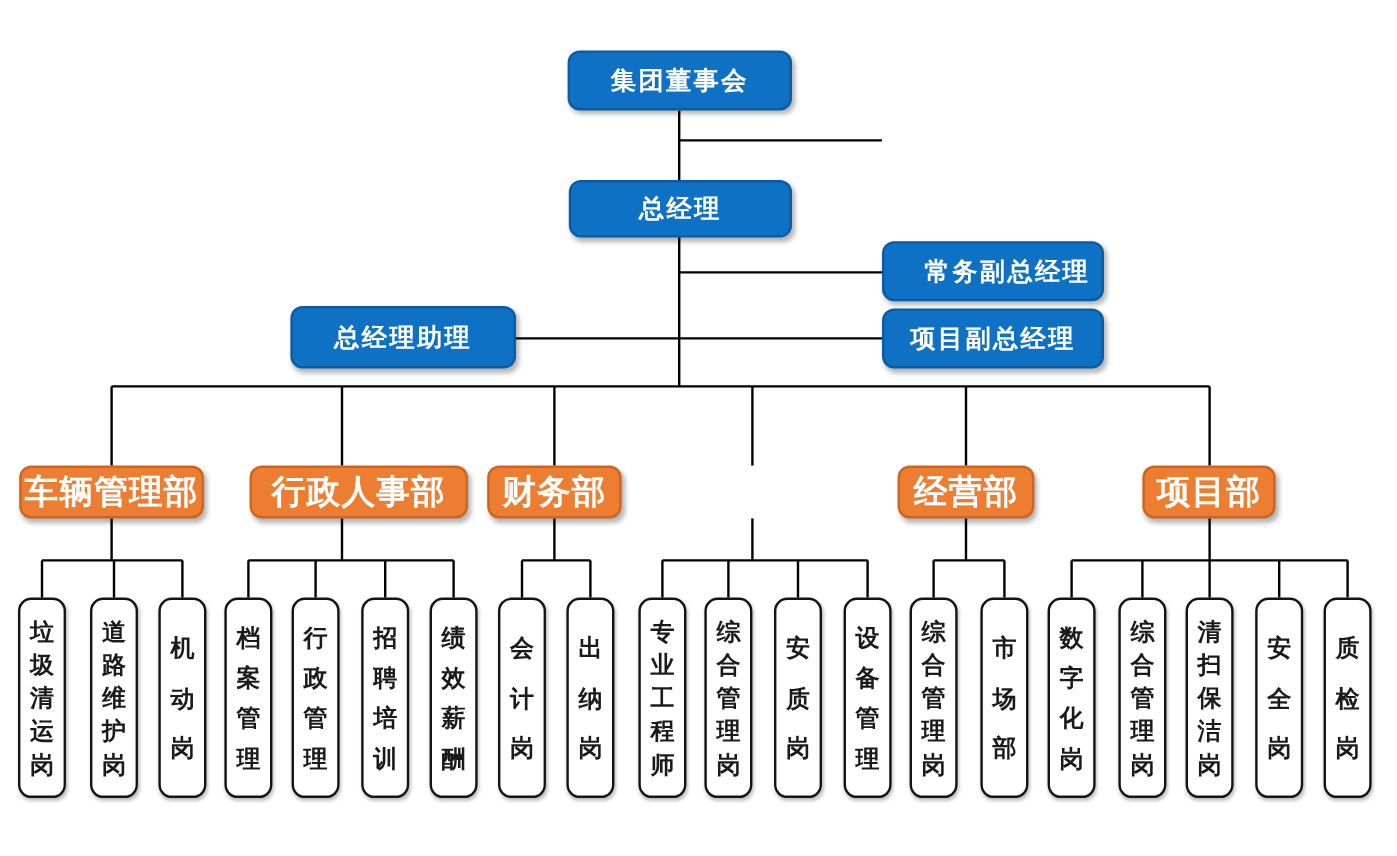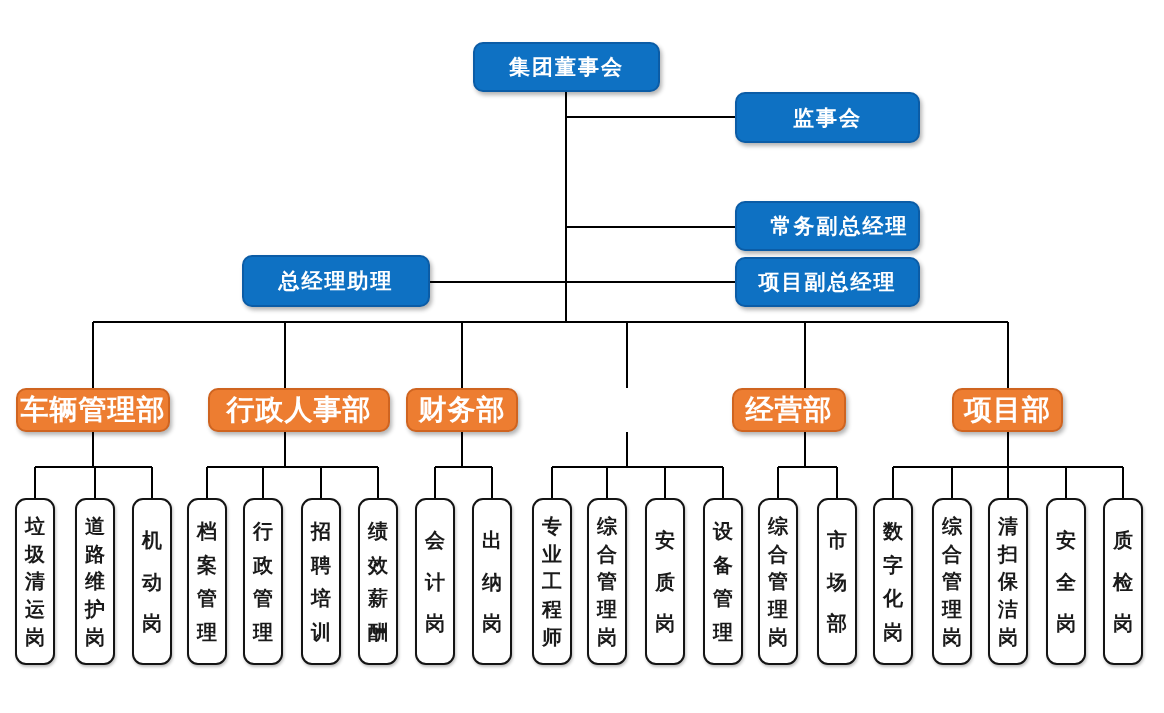--- a/index.html
+++ b/index.html
@@ -87,29 +87,29 @@
       <line x1="837" y1="467" x2="837" y2="498"></line>
       <line x1="893" y1="467" x2="893" y2="498"></line>
       <line x1="952" y1="467" x2="952" y2="498"></line>
       <line x1="1008" y1="467" x2="1008" y2="498"></line>
       <line x1="1066" y1="467" x2="1066" y2="498"></line>
       <line x1="1123" y1="467" x2="1123" y2="498"></line>
     </g>
   </svg>
 
   <div class="node box-blue" style="left:473px;top:42px;width:187px;height:50px;">集团董事会</div>
-  <div class="node box-blue" style="left:735px;top:92px;width:185px;height:51px;">监事会</div>
+  <div class="node box-blue" style="left:474px;top:150px;width:186px;height:48px;">总经理</div>
   <div class="node box-blue" style="left:735px;top:201px;width:185px;height:50px;padding-left:24px;">常务副总经理</div>
   <div class="node box-blue" style="left:242px;top:255px;width:188px;height:52px;">总经理助理</div>
   <div class="node box-blue" style="left:735px;top:257px;width:185px;height:50px;">项目副总经理</div>
 
   <div class="node box-orange" style="left:16px;top:388px;width:154px;height:44px;">车辆管理部</div>
   <div class="node box-orange" style="left:208px;top:388px;width:182px;height:44px;">行政人事部</div>
   <div class="node box-orange" style="left:406px;top:388px;width:112px;height:44px;">财务部</div>
-  <div class="node box-orange" style="left:732px;top:388px;width:114px;height:44px;">经营部</div>
+  <div class="node box-orange" style="left:748px;top:388px;width:114px;height:44px;">经营部</div>
   <div class="node box-orange" style="left:952px;top:388px;width:111px;height:44px;">项目部</div>
 
   <div class="node box-pos" style="left:15px;">
       <div class="vtext">
         <span>垃</span>
         <span>圾</span>
         <span>清</span>
         <span>运</span>
         <span>岗</span>
       </div>

